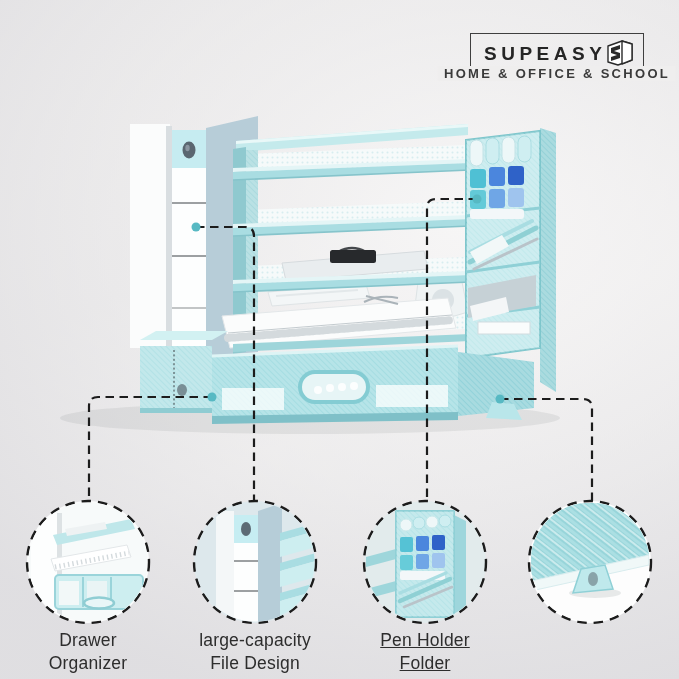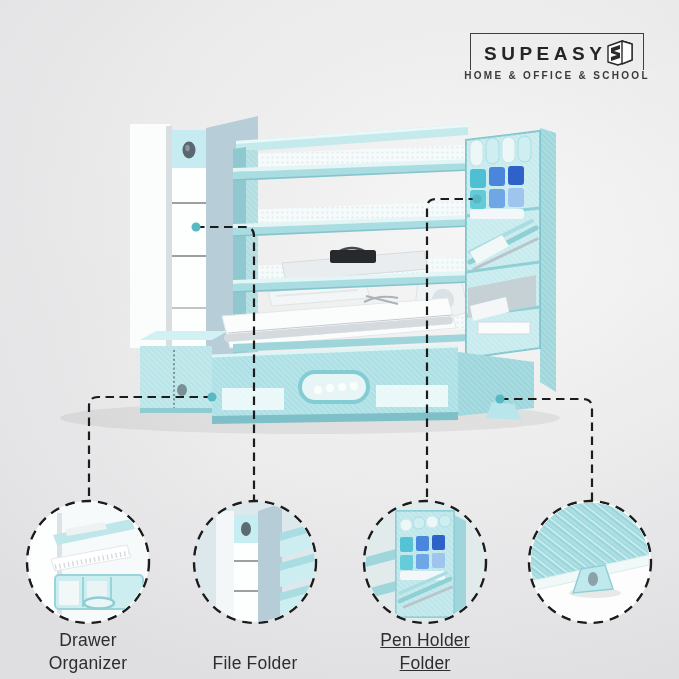--- a/index.html
+++ b/index.html
@@ -15,21 +15,21 @@
     position:absolute;left:470px;top:33px;width:174px;height:43px;
     border:1.5px solid #3f3f3f;box-sizing:border-box;
   }
   .logo-brand{
     position:absolute;left:13px;top:9px;font-size:19px;font-weight:bold;
     letter-spacing:4.5px;color:#252525;white-space:nowrap;
   }
   .logo-mark{position:absolute;right:6px;top:3px;}
   .logo-tagline{
     position:absolute;left:50%;bottom:-6px;transform:translateX(-50%);
-    background:#efeeee;padding:0 6px;font-size:10px;letter-spacing:2.3px;
+    background:#efeeee;padding:0 6px;font-size:13px;letter-spacing:2.3px;
     color:#3a3a3a;white-space:nowrap;font-weight:bold;
   }
   
   .product-svg{position:absolute;left:40px;top:95px;}
   .connector-svg{position:absolute;left:0;top:0;pointer-events:none;}
   
   .callout{position:absolute;width:134px;height:134px;}
   
   .feature-label{
     position:absolute;top:629px;width:176px;text-align:center;
@@ -329,22 +329,22 @@
         <ellipse cx="70" cy="84" rx="5" ry="7" fill="#5c6a72" opacity=".55"></ellipse>
       </g>
     </svg>
   </div>
 
   <div class="feature-label" style="left:0px;">
     <span>Drawer</span><br>
     <span>Organizer</span>
   </div>
   <div class="feature-label" style="left:167px;">
-    <br>
-    <span>File Folder</span>
+    <span>large-capacity</span><br>
+    <span>File Design</span>
   </div>
   <div class="feature-label" style="left:337px;text-decoration:underline;">
     <span>Pen Holder</span><br>
     <span>Folder</span>
   </div>
 
   <div class="logo-box">
     <span class="logo-brand">SUPEASY</span>
     <span class="logo-mark">
       <svg width="36" height="34" viewBox="0 0 36 34">

